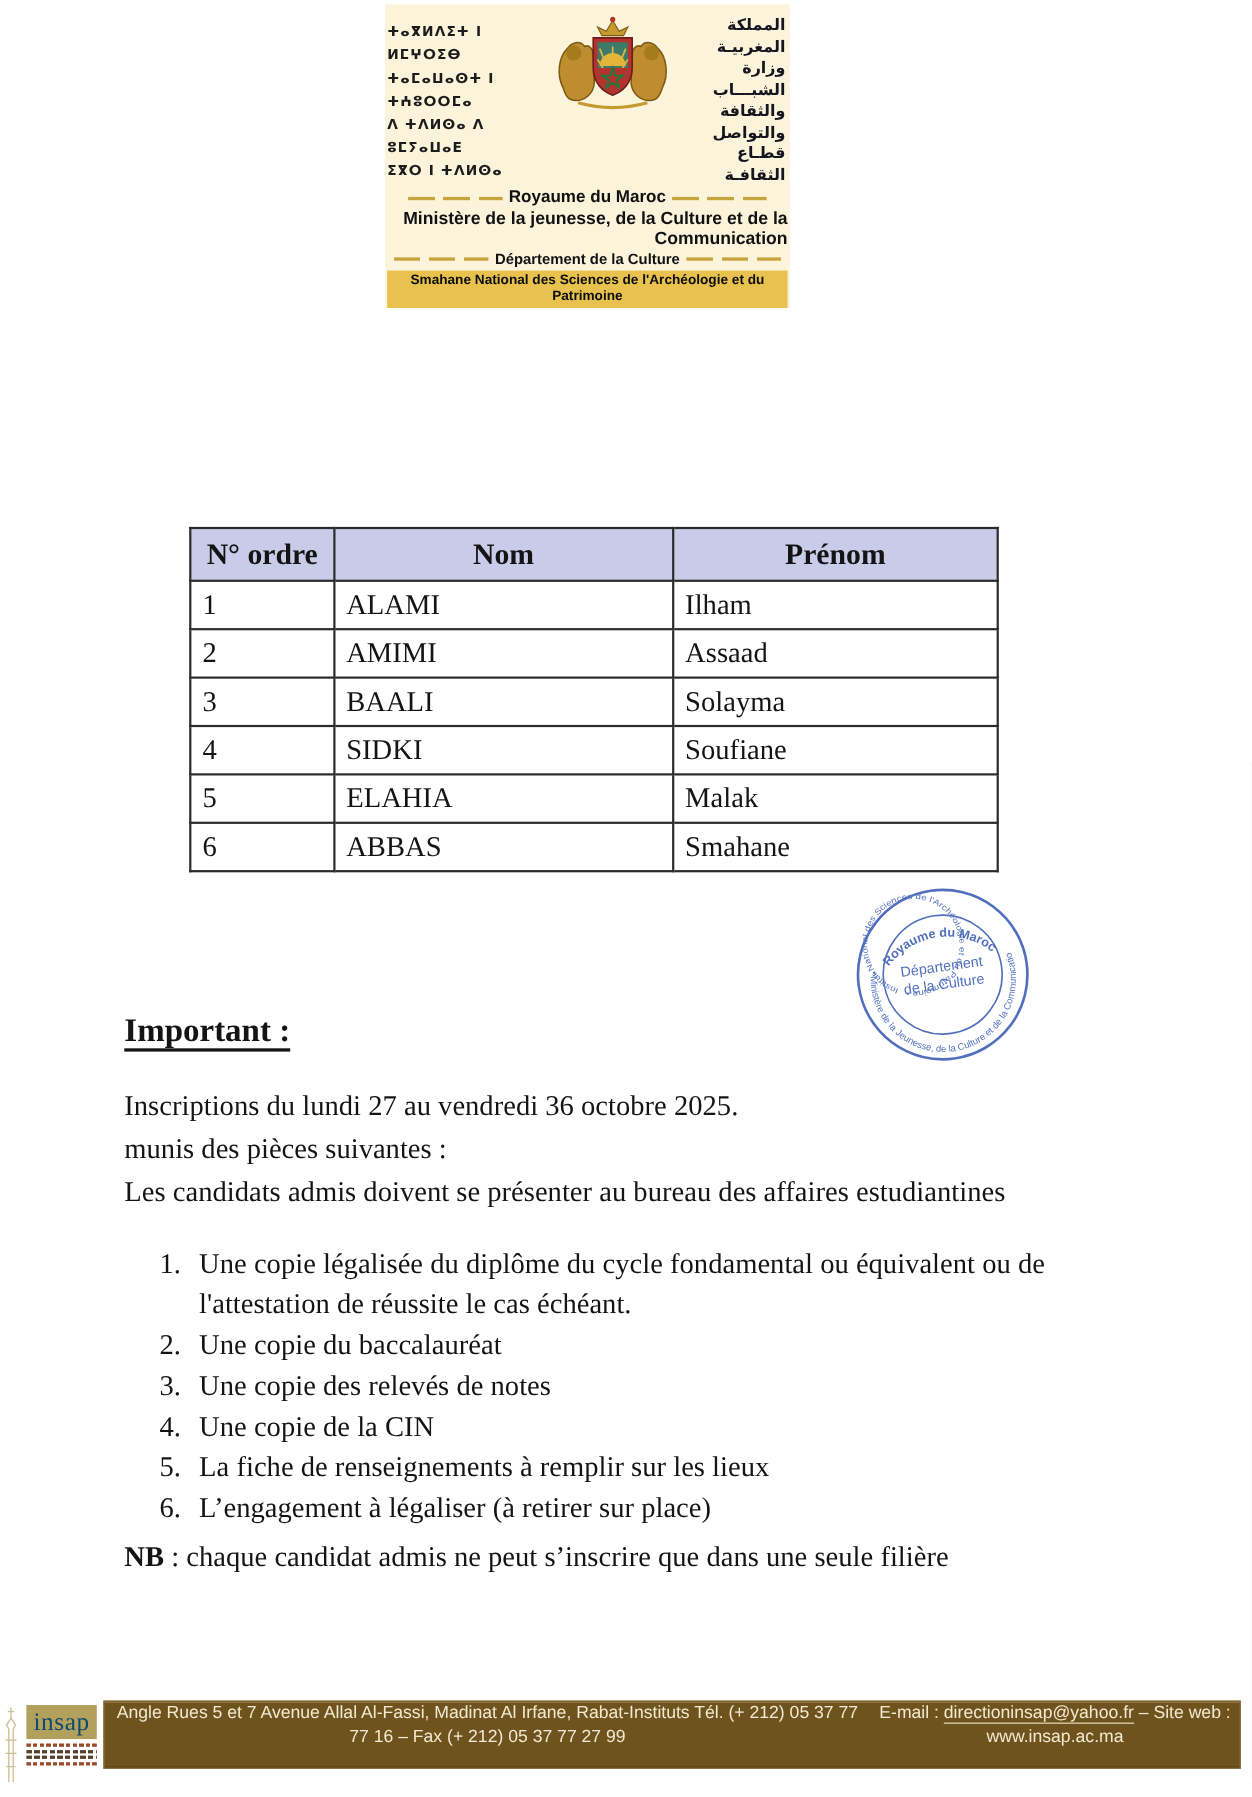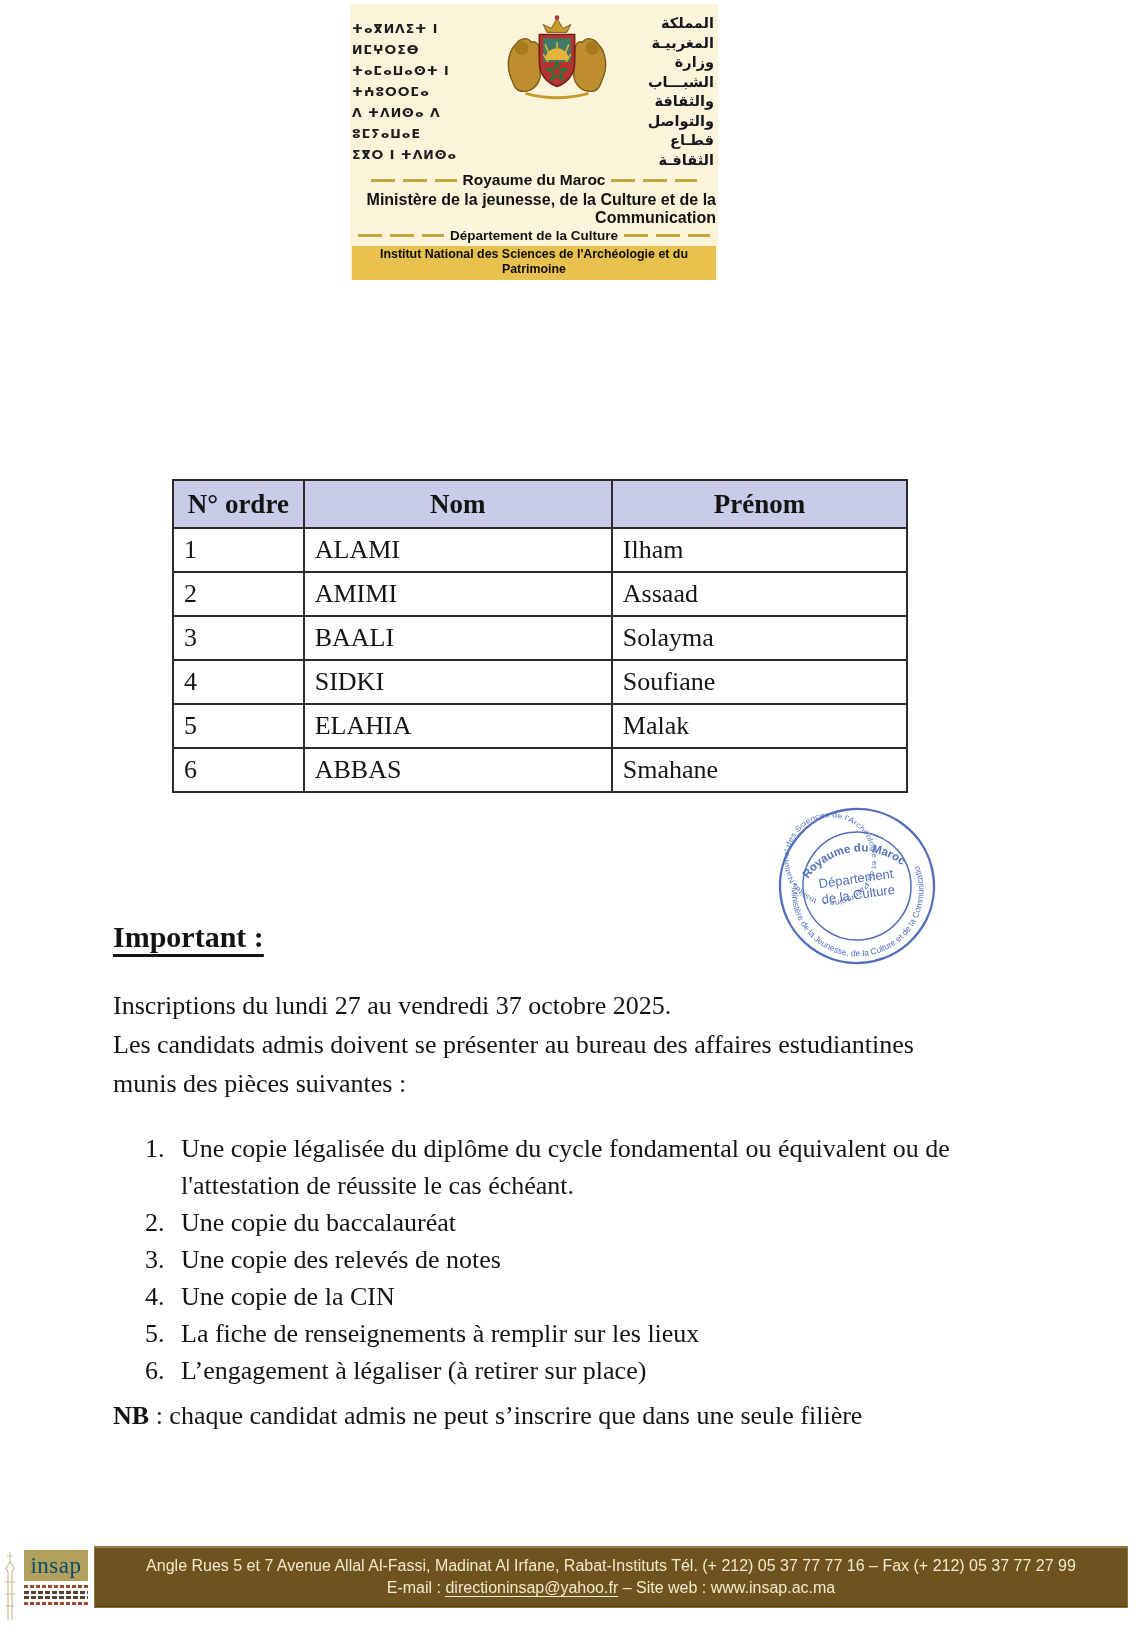--- a/index.html
+++ b/index.html
@@ -50,21 +50,21 @@
   .para{position:absolute;left:113px;top:986px;width:925px;font-size:26px;line-height:39px;}
   .req-list{position:absolute;left:113px;top:1130px;width:930px;font-size:26px;line-height:37px;}
   .list-item{position:relative;padding-left:68px;}
   .li-num{position:absolute;left:32px;}
   .nb-line{position:absolute;left:113px;top:1401px;font-size:26px;}
   .nb-line b{font-weight:bold;}
 
   
   .footer-band{position:absolute;left:94px;right:10px;top:1546px;height:60px;background:#6f531f;
                border:1px solid #8c7340;box-shadow:inset 0 1px 0 #9a7f4a, inset 0 -1px 0 #57400f;
-               display:flex;flex-direction:column;justify-content:center;text-align:center;
+               display:flex;flex-direction:row;justify-content:center;text-align:center;
                font-family:"Liberation Sans","DejaVu Sans",sans-serif;color:#f2e9ce;font-size:16px;line-height:22px;}
   .footer-band .email{border-bottom:1px solid #f2e9ce;}
   .insap-logo{position:absolute;left:24px;top:1550px;width:64px;height:31px;background:#b2a15c;
               display:flex;align-items:center;justify-content:center;
               font-family:"Liberation Serif","DejaVu Serif",serif;color:#0c4a6e;font-size:23px;letter-spacing:.5px;}
   .insap-smallprint{position:absolute;left:24px;top:1585px;width:64px;}
   .insap-smallprint .sp{height:3px;margin-bottom:2.5px;
       background:repeating-linear-gradient(90deg,#54422e 0 5px,rgba(0,0,0,0) 5px 7px);}
   .insap-smallprint .sp.red{background:repeating-linear-gradient(90deg,#9b4a2a 0 4px,rgba(0,0,0,0) 4px 6px);}
   .minaret{position:absolute;left:0px;top:1542px;}
@@ -123,21 +123,21 @@
       <span class="dash"></span>
     </div>
     <div class="ministere">Ministère de la jeunesse, de la Culture et de la Communication</div>
     <div class="lh-line">
       <span class="dash"></span>
       <span class="departement">Département de la Culture</span>
       <span class="dash"></span>
     </div>
 
     <div class="banner">
-      <div class="banner-fr">Institut National des Sciences de l'Archéologie et du Patrimoine</div>
+      <div class="banner-fr">Smahane National des Sciences de l'Archéologie et du Patrimoine</div>
     </div>
   </div>
 
 
   <table class="cands">
     <colgroup>
         <col class="c1">
         <col class="c2">
         <col class="c3">
       </colgroup>
@@ -199,23 +199,23 @@
     <text font-size="7.3" textLength="256" lengthAdjust="spacingAndGlyphs">
       <textPath href="#innerCircle">Institut National des Sciences de l'Archéologie et du Patrimoine •</textPath>
     </text>
     <text x="86" y="83" text-anchor="middle" font-size="13">Département</text>
     <text x="86" y="99" text-anchor="middle" font-size="13">de la Culture</text>
   </svg>
 
   <div class="important">Important :</div>
 
   <div class="para">
-    <div>Inscriptions du lundi 27 au vendredi 37 octobre 2025.</div>
+    <div>Inscriptions du lundi 27 au vendredi 36 octobre 2025.</div>
+    <div>munis des pièces suivantes :</div>
     <div>Les candidats admis doivent se présenter au bureau des affaires estudiantines</div>
-    <div>munis des pièces suivantes :</div>
   </div>
 
   <div class="req-list">
       <div class="list-item"><span class="li-num">1.</span><span class="li-text">Une copie légalisée du diplôme du cycle fondamental ou équivalent ou de l'attestation de réussite le cas échéant.</span></div>
       <div class="list-item"><span class="li-num">2.</span><span class="li-text">Une copie du baccalauréat</span></div>
       <div class="list-item"><span class="li-num">3.</span><span class="li-text">Une copie des relevés de notes</span></div>
       <div class="list-item"><span class="li-num">4.</span><span class="li-text">Une copie de la CIN</span></div>
       <div class="list-item"><span class="li-num">5.</span><span class="li-text">La fiche de renseignements à remplir sur les lieux</span></div>
       <div class="list-item"><span class="li-num">6.</span><span class="li-text">L’engagement à légaliser (à retirer sur place)</span></div>
     </div>

